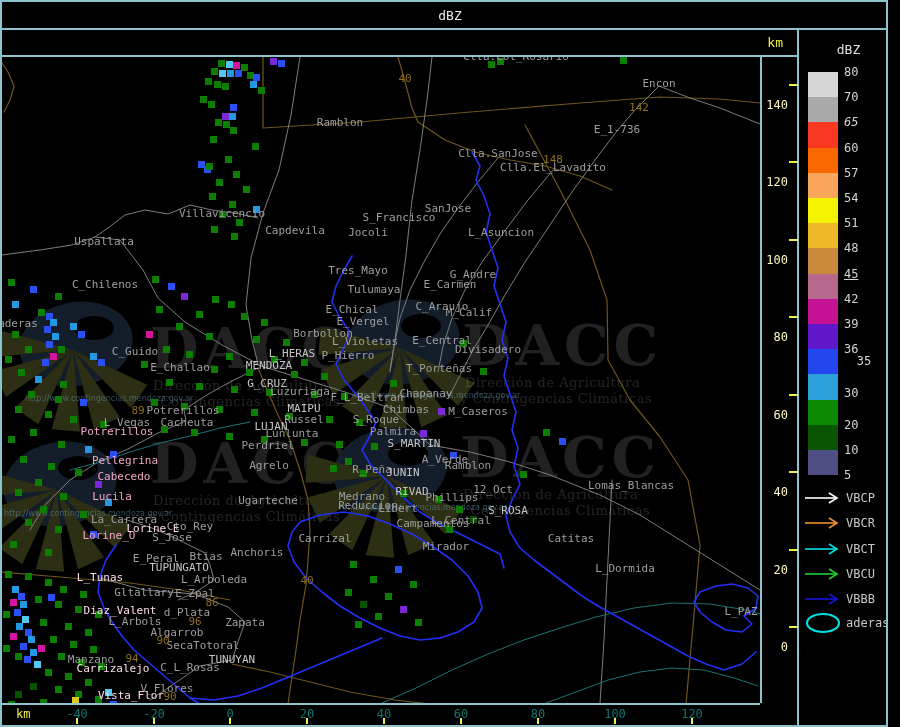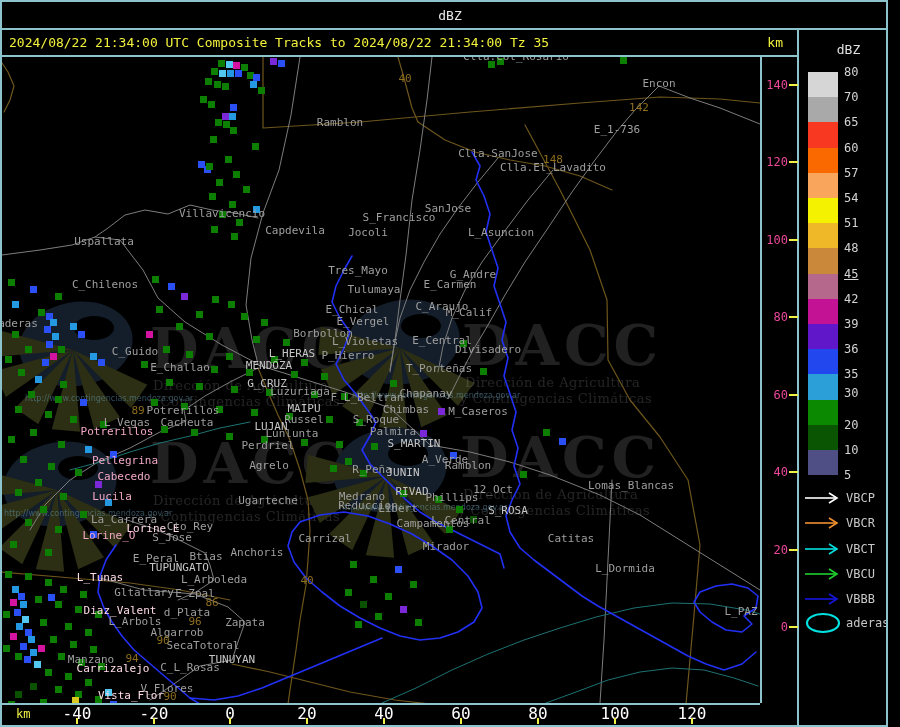--- a/index.html
+++ b/index.html
@@ -16,22 +16,22 @@
   #strip2 .kmr{color:#f2f23c;font-size:13px;margin-left:auto;padding-right:14px;}
   #panel{position:absolute;left:797px;top:28px;width:99px;height:695px;}
   #panel-title{position:absolute;left:0;top:12px;width:99px;text-align:center;
                color:#e0e0e0;font-size:13px;}
   .swatch{position:absolute;left:9px;width:30px;}
   .swatch.speckle{background-image:radial-gradient(#e08820 1px, transparent 1.2px);
                   background-size:5px 5px;}
   .scale-label{position:absolute;left:45px;width:40px;color:#d4d4d4;font-size:12px;line-height:12px;}
   .legend-label{position:absolute;left:47px;color:#c8c8c8;font-size:12px;line-height:12px;}
   .legend-arrow{position:absolute;left:5px;}
-  .tick-label-x{position:absolute;color:#ffffff;font-size:16px;line-height:12px;width:40px;text-align:center;}
-  .tick-label-y{position:absolute;color:#ec4899;font-size:12px;line-height:12px;width:26px;text-align:right;}
+  .tick-label-x{position:absolute;color:#0f766e;font-size:12px;line-height:12px;width:40px;text-align:center;}
+  .tick-label-y{position:absolute;color:#fef9c3;font-size:12px;line-height:12px;width:26px;text-align:right;margin-top:20px;}
   .tick-x{position:absolute;width:2px;height:6px;background:#f0ef45;}
   .tick-y{position:absolute;width:9px;height:2px;background:#f0ef45;}
   .km-unit{position:absolute;color:#f0ef45;font-size:12px;line-height:12px;}
   #mapsvg{position:absolute;left:0px;top:55px;}
   text{font-family:"DejaVu Sans Mono","Liberation Mono",monospace;}
   .wm-big{font-family:"DejaVu Serif","Liberation Serif",serif;font-weight:bold;
           font-size:56px;letter-spacing:5px;fill:rgba(255,255,255,0.13);}
   .wm-sub{font-family:"DejaVu Serif","Liberation Serif",serif;
           font-size:13px;letter-spacing:0.5px;fill:rgba(255,255,255,0.14);}
   .wm-url{font-family:"DejaVu Sans","Liberation Sans",sans-serif;
@@ -39,21 +39,20 @@
 </style>
 </head>
 <body>
 
 <div id="app">
   <div id="strip1">
     <span>dBZ</span>
   </div>
   <div class="line" style="left:0;top:26px;width:896px;height:2px;"></div>
   <div id="strip2">
-    <span class="title">2024/08/22 21:34:00 UTC Composite Tracks to 2024/08/22 21:34:00 Tz 35</span>
     <span class="kmr">km</span>
   </div>
   <div class="line" style="left:0;top:53px;width:795px;height:2px;"></div>
   <div class="line" style="left:795px;top:26px;width:2px;height:697px;"></div>
   <div class="line" style="left:758px;top:55px;width:2px;height:646px;"></div>
   <div class="line" style="left:0;top:701px;width:758px;height:2px;"></div>
 
   <svg id="mapsvg" width="758" height="646" viewBox="2 57 758 646">
       <g transform="translate(18,298)">
         <ellipse cx="58" cy="46" rx="57" ry="42" fill="#141e2a" transform="rotate(-10 58 46)"></ellipse>
@@ -483,31 +482,31 @@
       <div class="swatch" style="top: 243.6px; height: 25.2px; background: rgb(181, 104, 140);"></div>
       <div class="swatch" style="top: 268.8px; height: 25.2px; background: rgb(196, 18, 148);"></div>
       <div class="swatch" style="top: 294px; height: 25.2px; background: rgb(95, 23, 201);"></div>
       <div class="swatch" style="top: 319.2px; height: 25.2px; background: rgb(34, 71, 238);"></div>
       <div class="swatch" style="top: 344.4px; height: 25.2px; background: rgb(43, 159, 216);"></div>
       <div class="swatch" style="top: 369.6px; height: 25.2px; background: rgb(11, 137, 1);"></div>
       <div class="swatch" style="top: 394.8px; height: 25.2px; background: rgb(10, 85, 1);"></div>
       <div class="swatch" style="top: 420px; height: 25.2px; background: rgb(79, 79, 133);"></div>
       <div class="scale-label" style="top: 36px;">80</div>
       <div class="scale-label" style="top: 61.2px;">70</div>
-      <div class="scale-label" style="top: 86.4px;">65</div>
+      <div class="scale-label" style="top: 86.4px; font-style: italic;">65</div>
       <div class="scale-label" style="top: 111.6px;">60</div>
       <div class="scale-label" style="top: 136.8px;">57</div>
       <div class="scale-label" style="top: 162px;">54</div>
       <div class="scale-label" style="top: 187.2px;">51</div>
       <div class="scale-label" style="top: 212.4px;">48</div>
       <div class="scale-label" style="top: 237.6px; text-decoration: underline;">45</div>
       <div class="scale-label" style="top: 262.8px;">42</div>
       <div class="scale-label" style="top: 288px;">39</div>
       <div class="scale-label" style="top: 313.2px;">36</div>
-      <div class="scale-label" style="top: 338px;">35</div>
+      <div class="scale-label" style="top: 325px; text-align: center;">35</div>
       <div class="scale-label" style="top: 357px;">30</div>
       <div class="scale-label" style="top: 388.8px;">20</div>
       <div class="scale-label" style="top: 414px;">10</div>
       <div class="scale-label" style="top: 439.2px;">5</div>
       <svg width="40" height="22" class="legend-arrow" style="top: 457px;">
         <line x1="1" y1="11" x2="32" y2="11" stroke="#ffffff" stroke-width="1.6"></line>
         <polyline points="25,6 33,11 25,16" fill="none" stroke="#ffffff" stroke-width="1.6"></polyline>
       </svg>
       <div class="legend-label" style="top: 462px;">VBCP</div>
       <svg width="40" height="22" class="legend-arrow" style="top: 482px;">

